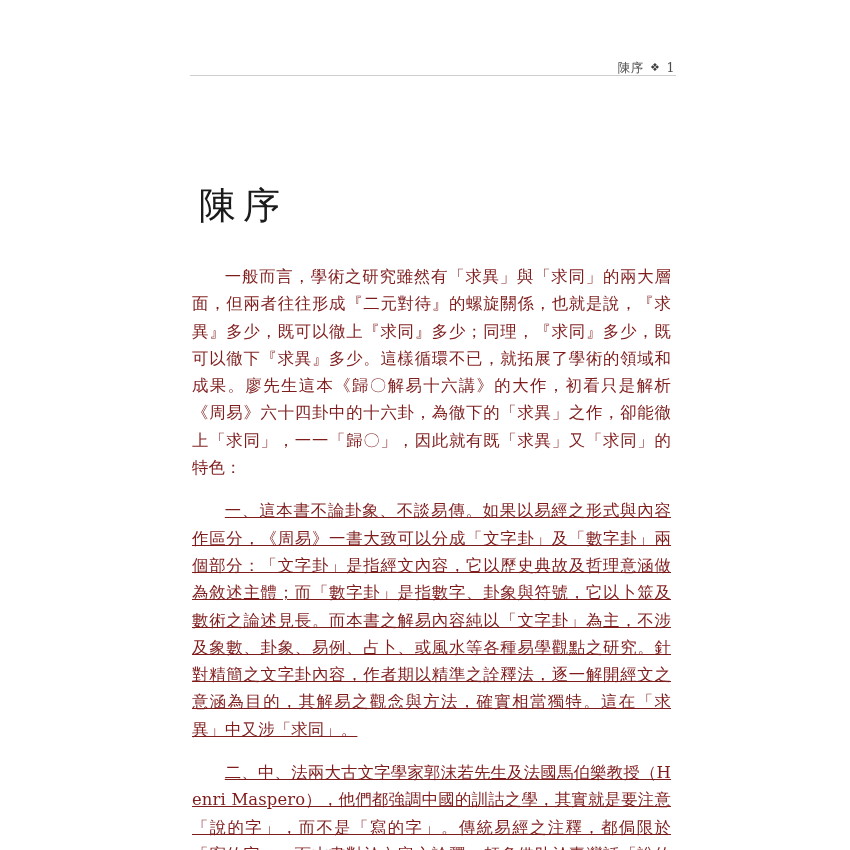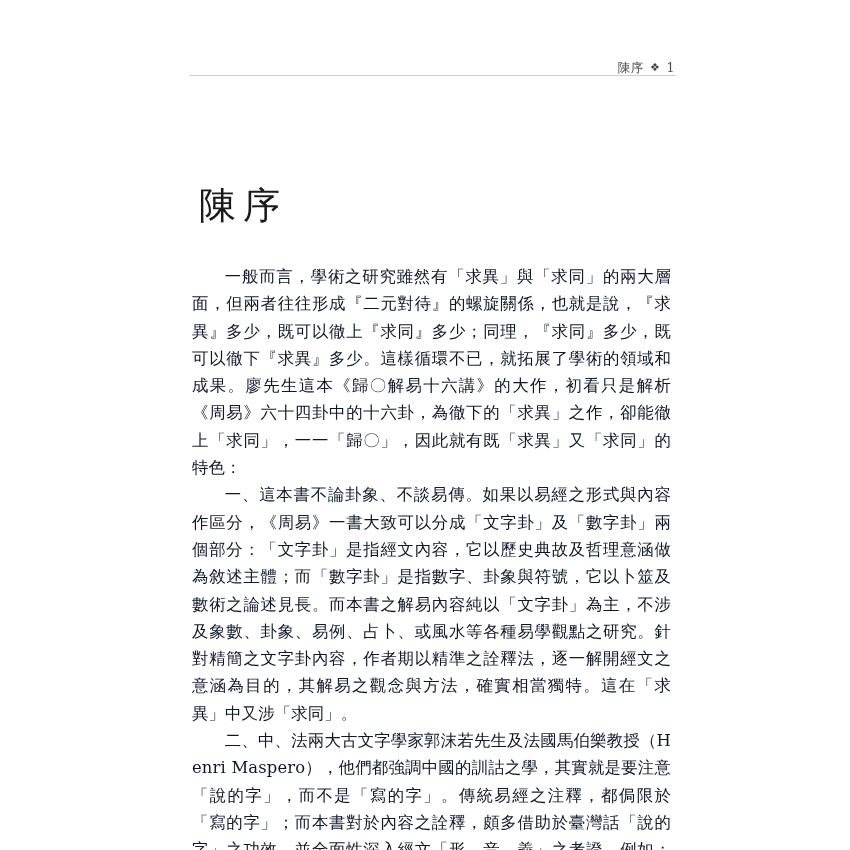--- a/index.html
+++ b/index.html
@@ -86,29 +86,29 @@
     position: absolute;
     left: 192px;
     top: 263px;
     width: 479px;
   }
 
   .para {
     margin: 0;
     font-size: 16.4px;
     line-height: 27.3px;
-    color: #0f172a;
+    color: #7f1d1d;
     text-align: justify;
     text-justify: inter-character;
     text-indent: 2em;
     letter-spacing: 0.15px;
     font-family: "DejaVu Serif", "Liberation Serif", serif;
     word-break: break-all;
   }
-  .para + .para { margin-top: 0; }
+  .para + .para { margin-top: 16px; text-decoration: underline; }
 </style>
 </head>
 <body>
 
 <div class="page">
 
   <div class="running-header">
     <span class="hdr-title">陳序</span>
     <span class="hdr-ornament">❖</span>
     <span class="hdr-page">1</span>

